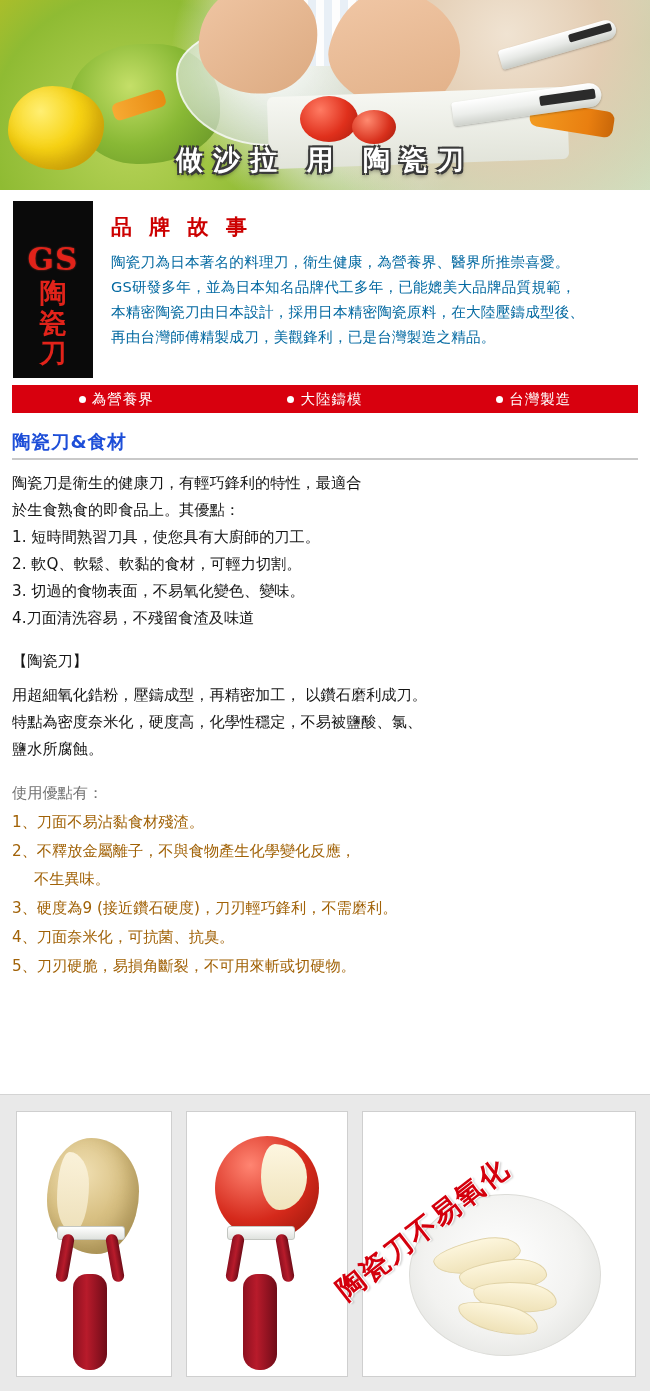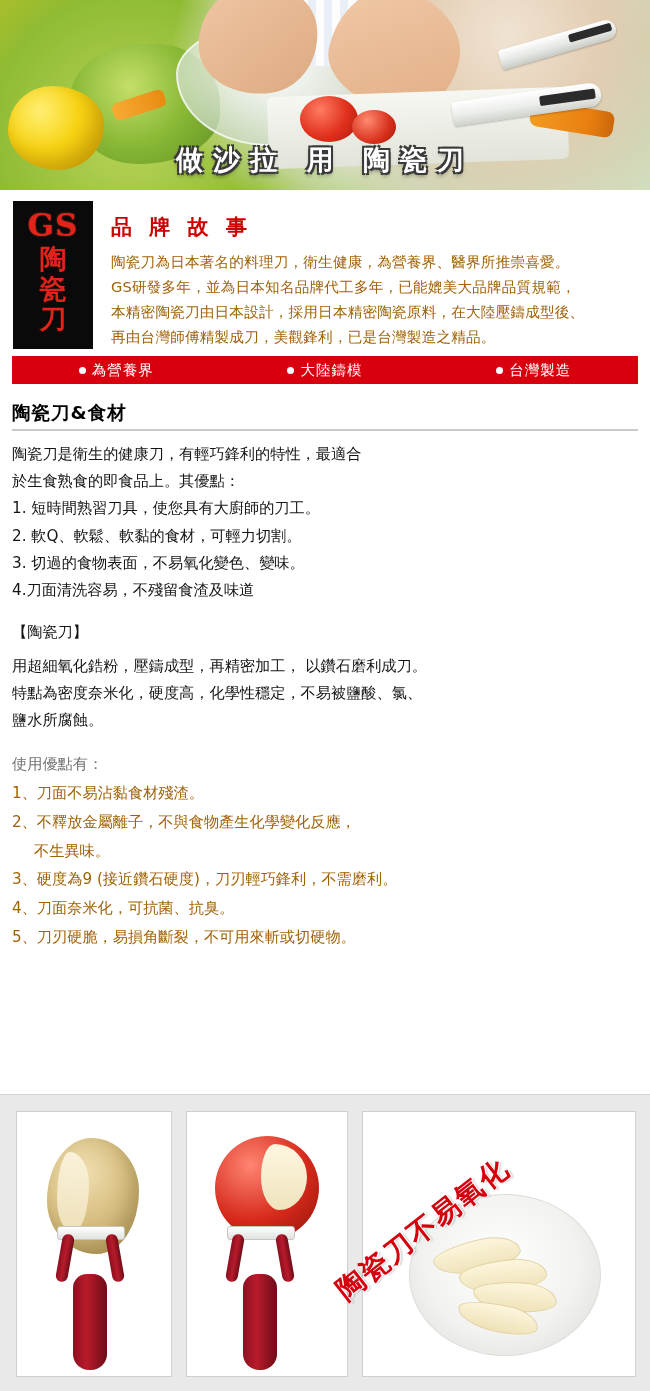--- a/index.html
+++ b/index.html
@@ -154,20 +154,21 @@
     flex: none;
   }
   .gs-logo {
     font-family: "DejaVu Serif", "Liberation Serif", serif;
     font-size: 31px;
     font-weight: bold;
     color: #e2231a;
     letter-spacing: 1px;
     line-height: 1.05;
     text-shadow: 0 0 2px rgba(255,80,60,.6);
+    margin-top: 34px;
   }
   .gs-vert {
     margin-top: 2px;
     font-family: "DejaVu Sans", "Liberation Sans", sans-serif;
     font-size: 27px;
     font-weight: bold;
     color: #e2231a;
     line-height: 1.12;
   }
   .gs-vert span { display: block; }
@@ -181,21 +182,21 @@
     color: #cc0000;
     font-size: 21px;
     font-weight: bold;
     letter-spacing: 5px;
     margin: 4px 0 8px 0;
   }
   .story-p {
     font-family: "DejaVu Sans", "Liberation Sans", sans-serif;
     font-size: 14.6px;
     line-height: 1.72;
-    color: #a16207;
+    color: #0369a1;
     letter-spacing: .2px;
   }
   .story-p div { white-space: nowrap; }
 
   .feature-bar {
     margin: 6px 12px 0 12px;
     background: #d8000e;
     color: #ffffff;
     height: 28px;
     display: flex;
@@ -216,21 +217,21 @@
     margin: 16px 12px 0 12px;
     border-bottom: 2px solid #c9c9c9;
     padding-bottom: 4px;
     display: flex;
     align-items: flex-end;
   }
   .sec-head .t {
     font-family: "DejaVu Sans", "Liberation Sans", sans-serif;
     font-size: 18.5px;
     font-weight: bold;
-    color: #000000;
+    color: #1d4ed8;
     letter-spacing: 1px;
   }
   .sec-head .rule { flex: 1; }
 
   .body-block {
     margin: 10px 12px 0 12px;
     font-family: "DejaVu Sans", "Liberation Sans", sans-serif;
     font-size: 15.2px;
     line-height: 1.78;
     color: #141414;

